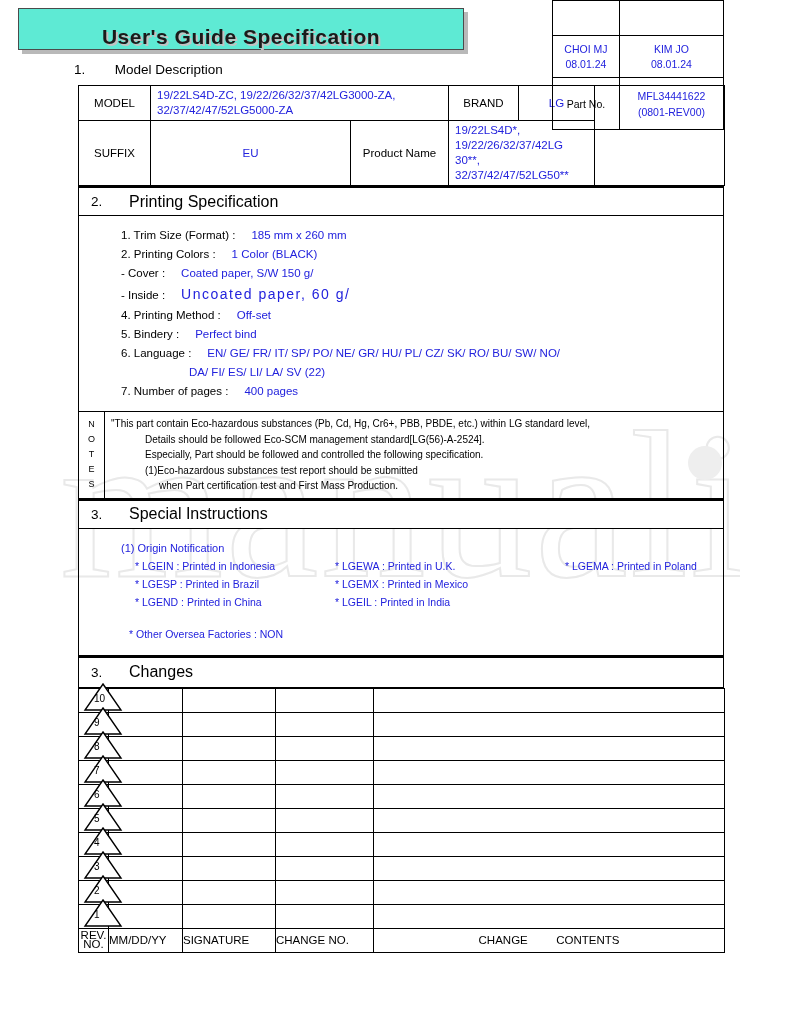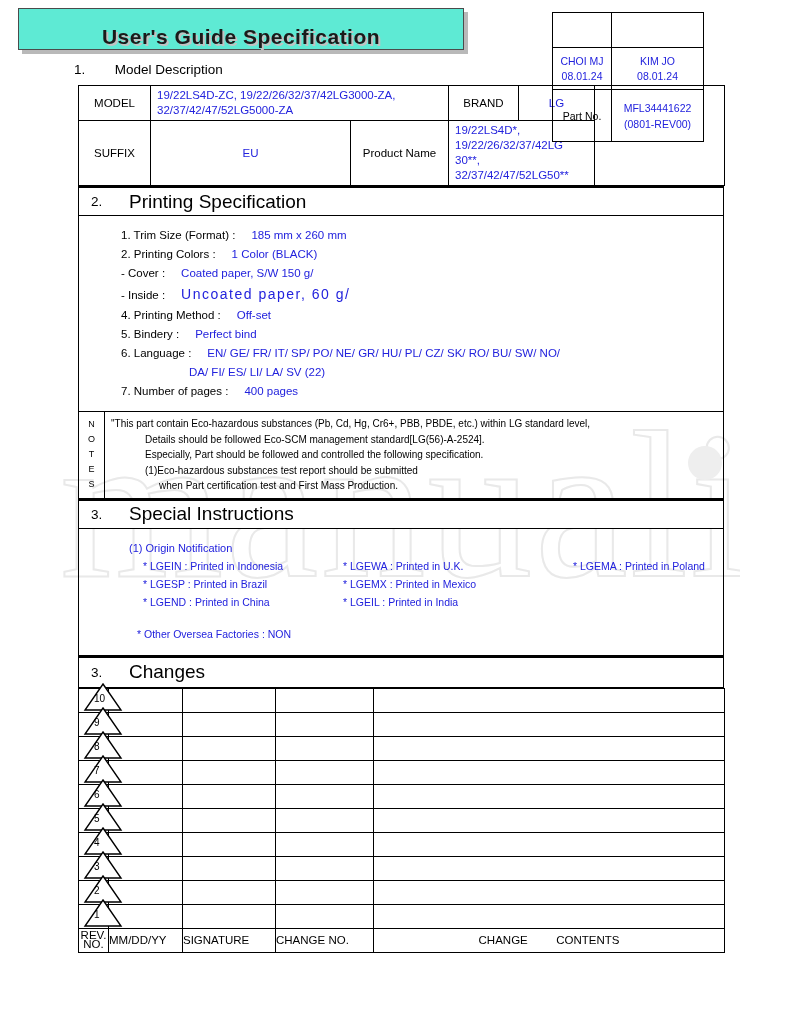--- a/index.html
+++ b/index.html
@@ -95,22 +95,22 @@
     letter-spacing: 0.5px;
     color: #1a1a1a;
     text-shadow: 2px 2px 0 #c2c2c2;
     white-space: nowrap;
   }
 
   
   #approval {
     position: absolute;
     left: 552px;
-    top: 12px;
-    width: 152px;
+    top: 0;
+    width: 172px;
     z-index: 5;
     border-collapse: collapse;
   }
   #approval td {
     border: 1.6px solid #000;
     box-sizing: border-box;
     text-align: center;
     vertical-align: middle;
     font-size: 10.5px;
     padding: 0;
@@ -130,21 +130,21 @@
     align-items: center;
     background: #fff;
     position: relative;
   }
   .sect-num {
     font-size: 13.5px;
     margin-left: 12px;
     width: 38px;
   }
   .sect-title {
-    font-size: 19px;
+    font-size: 16px;
   }
 
   .plain-line {
     font-size: 13.5px;
     margin: 0 0 0 0;
   }
 
   
   table.grid {
     border-collapse: collapse;
@@ -219,21 +219,21 @@
   }
   .note-i1 { padding-left: 0px; }
   .note-i2 { padding-left: 34px; }
   .note-i3 { padding-left: 48px; }
 
   
   #special-body {
     border: 1.6px solid #000;
     border-top: none;
     box-sizing: border-box;
-    padding: 10px 0 12px 16px;
+    padding: 10px 0 12px 8px;
     position: relative;
     min-height: 96px;
   }
   .si-head {
     color: #2222dd;
     font-size: 11px;
     padding-left: 34px;
     line-height: 18px;
   }
   .si-grid {

